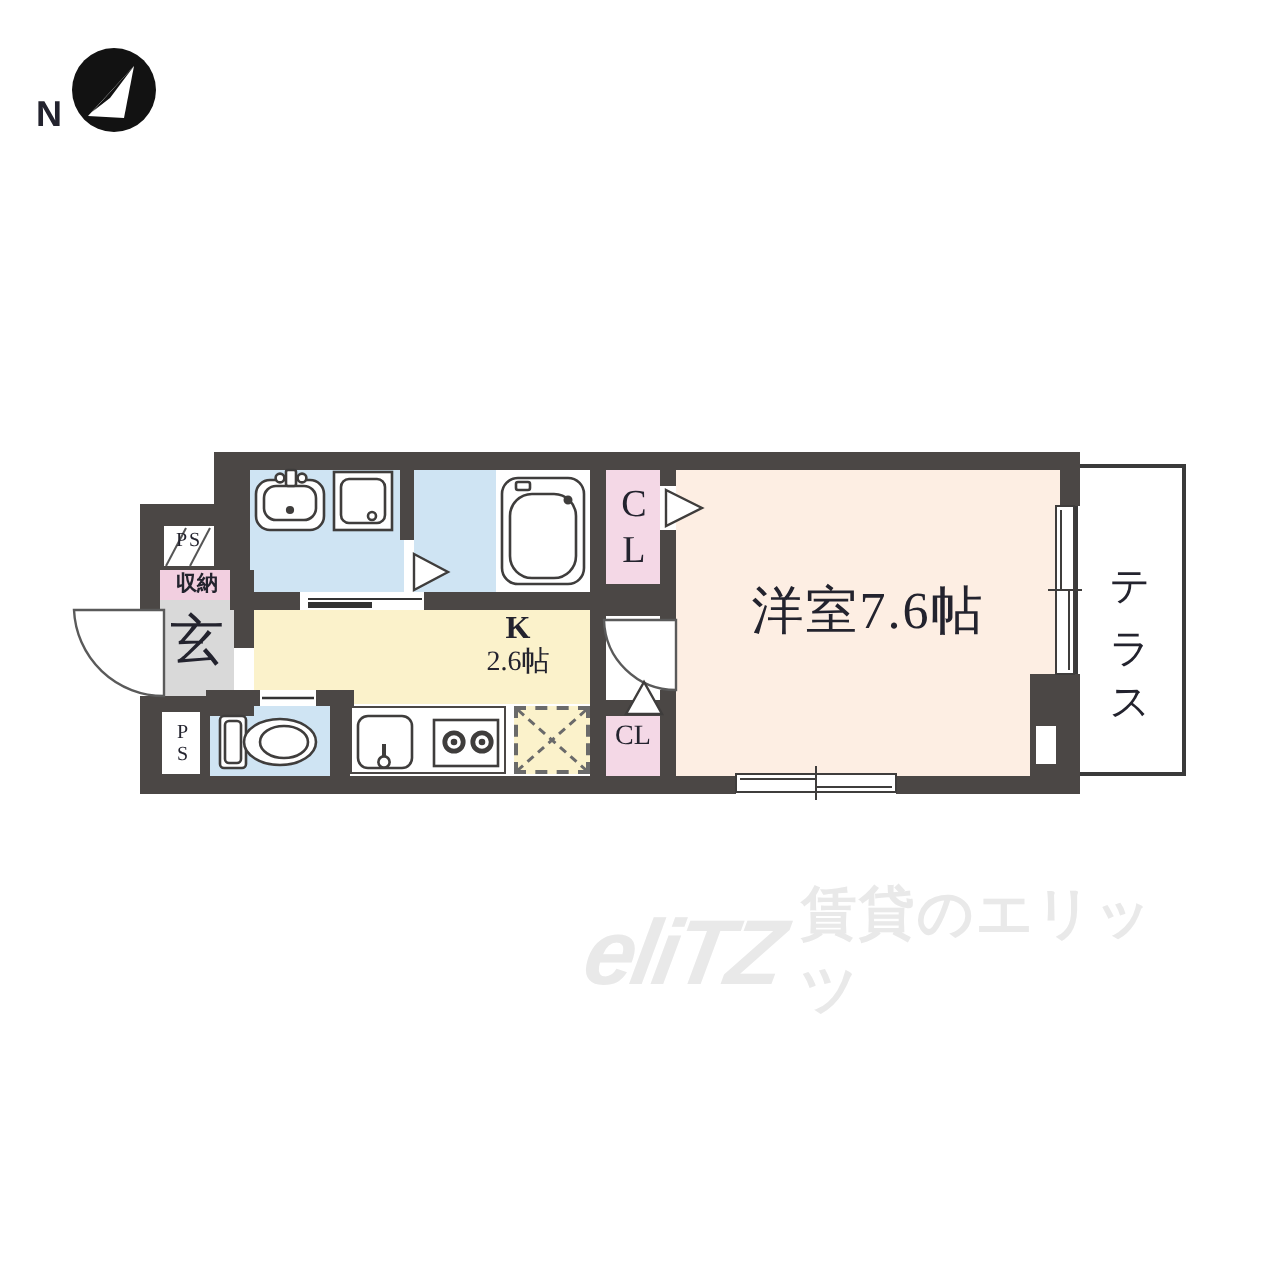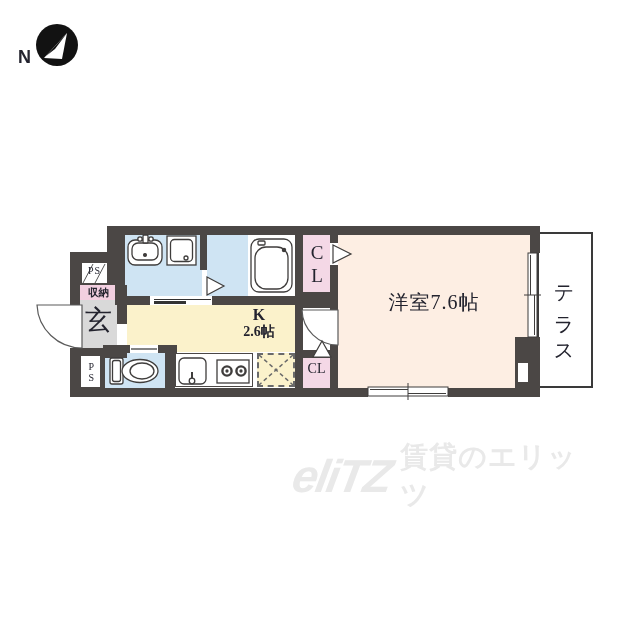--- a/index.html
+++ b/index.html
@@ -157,24 +157,24 @@
     </g>
 
     <g stroke="#555" stroke-width="1">
       <line x1="83" y1="283" x2="93" y2="264"></line>
       <line x1="95" y1="283" x2="105" y2="264"></line>
     </g>
   </svg>
 
   <div class="label" style="left:18px;top:48px;font-family:'Liberation Sans','DejaVu Sans',sans-serif;font-size:18px;font-weight:bold;">N</div>
 
-  <div class="label center serifb" style="left:338px;top:292px;width:192px;font-size:20px;letter-spacing:1px;">洋室7.6帖</div>
+  <div class="label center serifb" style="left:338px;top:292px;width:192px;font-size:26px;letter-spacing:1px;">洋室7.6帖</div>
 
   <div class="label center serifb" style="left:228px;top:307px;width:62px;font-size:16px;font-weight:bold;">K</div>
-  <div class="label center serifb" style="left:228px;top:325px;width:62px;font-size:14px;font-weight:bold;">2.6帖</div>
+  <div class="label center serifb" style="left:228px;top:325px;width:62px;font-size:14px;font-weight:normal;">2.6帖</div>
 
   <div class="label center vtext" style="left:303px;top:240px;width:27px;height:50px;font-size:19px;letter-spacing:2px;">CL</div>
   <div class="label center" style="left:303px;top:362px;width:27px;font-size:14px;">CL</div>
 
   <div class="label center" style="left:80px;top:287px;width:37px;font-size:10.5px;font-weight:bold;">収納</div>
   <div class="label center" style="left:80px;top:306px;width:37px;font-size:27px;">玄</div>
 
   <div class="label center" style="left:82px;top:266px;width:25px;font-size:10px;letter-spacing:1px;">PS</div>
   <div class="label center vtext" style="left:81px;top:357px;width:19px;height:30px;font-size:10px;">PS</div>
 

